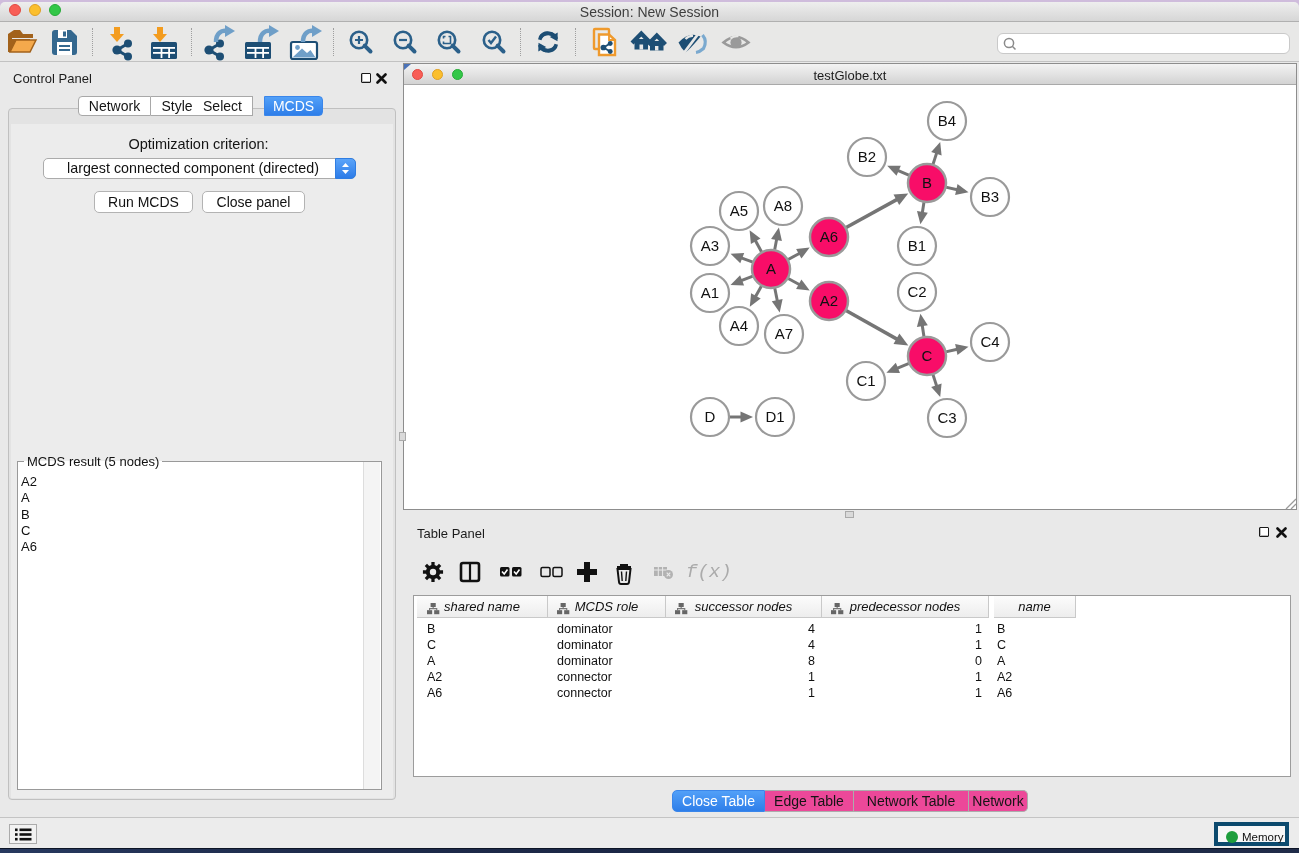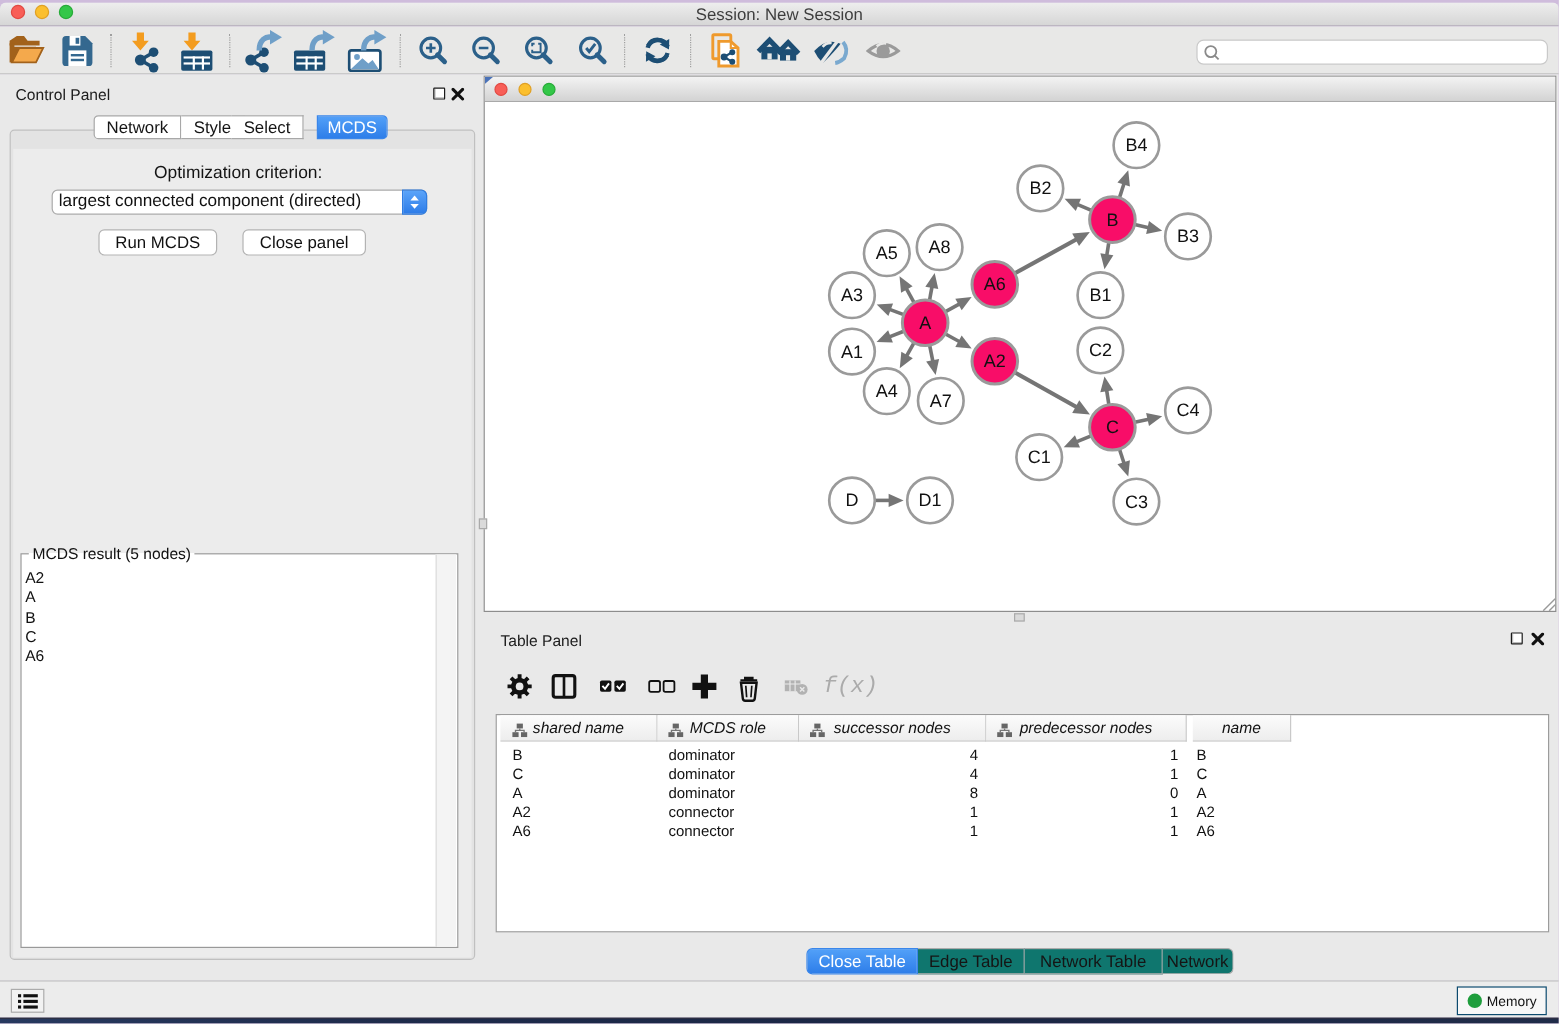--- a/index.html
+++ b/index.html
@@ -12,41 +12,41 @@
 #main{left:0;top:62px;width:1299px;height:755px;background:#e9e9e9;}
 #statusbar{left:0;top:817px;width:1299px;height:31px;background:#ececec;border-top:1px solid #c4c4c4;}
 #bottomstrip{left:0;top:848px;width:1299px;height:5px;background:linear-gradient(90deg,#27395f,#1e2b4b 25%,#1a2644 60%,#202c49);border-top:1px solid #0d1526;}
 
 #cp-title{left:13px;top:71px;font-size:13px;color:#1c1c1c;}
 .tab{position:absolute;top:96px;height:20px;border:1px solid #a8a8a8;background:#fff;font-size:14px;color:#151515;text-align:center;line-height:19px;}
 .tabsel{background:linear-gradient(#52a0f8,#2e7ee9);color:#fff;border-color:#3a86ea;}
 #cp-box{left:8px;top:108px;width:388px;height:692px;background:#e3e3e3;border:1px solid #c0c0c0;border-radius:4px;}
 #cp-inner{left:11px;top:124px;width:382px;height:674px;background:#ececec;}
 #optlabel{left:0;top:136px;width:397px;text-align:center;font-size:14.5px;color:#141414;}
-#dropdown{left:43px;top:158px;width:313px;height:21px;background:#fff;border:1px solid #ababab;border-radius:5px;font-size:14.3px;color:#111;line-height:19px;padding-left:5px;}
+#dropdown{left:43px;top:158px;width:313px;height:21px;background:#fff;border:1px solid #ababab;border-radius:5px;font-size:14.3px;color:#111;line-height:19px;padding-left:23px;}
 #ddbtn{left:335px;top:158px;width:21px;height:21px;background:linear-gradient(#5ba4f9,#2d7ce8);border-radius:0 5px 5px 0;border:1px solid #2f7de2;}
 .btn{position:absolute;top:191px;height:22px;background:#fff;border:1px solid #b3b3b3;border-radius:5px;font-size:14px;color:#111;text-align:center;line-height:20px;}
 #mcds-box{left:17px;top:461px;width:365px;height:329px;background:#fff;border:1px solid #999;}
 #mcds-label{left:24px;top:454px;font-size:13px;color:#111;padding:0 3px;background:linear-gradient(#ececec 0 7px,#ffffff 7px);}
 #mcds-list{left:21px;top:474px;font-size:13px;color:#111;line-height:16.3px;}
 #mcds-sb{left:363px;top:462px;width:17px;height:327px;background:#f4f4f4;border-left:1px solid #ddd;}
 
 #netframe{left:403px;top:63px;width:894px;height:447px;background:#fff;border:1px solid #8d8d8d;}
 #net-title{left:0;top:0;width:892px;height:21px;background:linear-gradient(#f3f3f3,#d3d3d3);border-bottom:1px solid #a9a9a9;}
 #net-title .tl{position:absolute;top:5px;width:11px;height:11px;border-radius:50%;}
 #net-name{position:absolute;left:0;top:4px;width:892px;text-align:center;font-size:13px;color:#1c1c1c;}
 
 #tp-title{left:417px;top:526px;font-size:13px;color:#1c1c1c;}
 #tp-table{left:413px;top:595px;width:878px;height:182px;background:#fff;border:1px solid #9c9c9c;}
 .th{position:absolute;top:0;height:22px;background:linear-gradient(#fcfcfc,#ededed);border-right:1px solid #c9c9c9;border-bottom:1px solid #c9c9c9;font-size:13px;color:#111;text-align:center;line-height:21px;font-style:italic;}
 .td{position:absolute;font-size:12.5px;color:#111;height:16px;line-height:16px;}
-.btab{position:absolute;top:790px;height:22px;border:1px solid #acacac;background:#0f766e;font-size:14px;color:#151515;text-align:center;line-height:20px;}
+.btab{position:absolute;top:790px;height:22px;border:1px solid #acacac;background:#ec4899;font-size:14px;color:#151515;text-align:center;line-height:20px;}
 
 .winbtn-sq{position:absolute;width:10px;height:10px;border:1.6px solid #1a1a1a;border-radius:1px;background:#fff;box-shadow:inset 1px -1px 0 #bbb;}
-.memory{left:1214px;top:822px;width:75px;height:24px;background:#f7f7f7;border:1px solid #0c4a6e;font-size:11.5px;color:#111;line-height:22px;}
+.memory{left:1214px;top:822px;width:75px;height:24px;background:#f7f7f7;border:4px solid #0c4a6e;font-size:11.5px;color:#111;line-height:22px;}
 </style></head><body>
 <div class="abs" id="titlebar">
   <div class="tl" style="left:9px;background:#f85e57;border:1px solid #e14942;"></div>
   <div class="tl" style="left:29px;background:#fbbf2e;border:1px solid #e0a024;"></div>
   <div class="tl" style="left:49px;background:#33c748;border:1px solid #27ab38;"></div>
 </div>
 <div class="abs" id="apptitle">Session: New Session</div>
 <div class="abs" id="toolbar"></div>
 <div class="abs" id="main"></div>
 <div class="abs" id="statusbar"></div>
@@ -166,32 +166,33 @@
 <div class="abs tab" style="left:78px;width:73px;border-radius:4px 0 0 4px;">Network</div>
 <div class="abs tab" style="left:151px;width:53px;border-left:none;">Style</div>
 <div class="abs tab" style="left:193px;width:60px;border-left:none;">Select</div>
 <div class="abs tab tabsel" style="left:264px;width:59px;border-radius:0 4px 4px 0;">MCDS</div>
 <div class="abs" id="optlabel">Optimization criterion:</div>
 <div class="abs" id="dropdown">largest connected component (directed)</div>
 <div class="abs" id="ddbtn"><svg width="19" height="19">
       <path d="M6 8 L9.5 4 L13 8 Z" fill="#fff"></path>
       <path d="M6 11 L9.5 15 L13 11 Z" fill="#fff"></path>
     </svg></div>
-<div class="abs btn" style="left:82px;width:99px;">Run MCDS</div>
+<div class="abs btn" style="left:94px;width:99px;">Run MCDS</div>
 <div class="abs btn" style="left:202px;width:103px;">Close panel</div>
 <div class="abs" id="mcds-box"></div>
 <div class="abs" id="mcds-sb"></div>
 <div class="abs" id="mcds-label">MCDS result (5 nodes)</div>
 <div class="abs" id="mcds-list">A2<br>A<br>B<br>C<br>A6</div>
 
 <div class="abs" id="netframe">
   <div class="abs" id="net-title">
     <div class="tl" style="left:8px;background:#f85e57;border:1px solid #e14942;"></div>
     <div class="tl" style="left:28px;background:#fbbf2e;border:1px solid #e0a024;"></div>
     <div class="tl" style="left:48px;background:#33c748;border:1px solid #27ab38;"></div>
+    <div id="net-name">testGlobe.txt</div>
   </div>
 </div>
 <svg class="abs" style="left:404px;top:64px" width="7" height="6">
     <path d="M0 0 L7 0 L0 6 Z" fill="#4a72b8"></path>
   </svg>
 <svg class="abs" style="left:1284px;top:497px" width="13" height="13">
     <g stroke="#9a9a9a" stroke-width="1.2">
       <line x1="12" y1="2" x2="2" y2="12"></line>
       <line x1="12" y1="7" x2="7" y2="12"></line>
     </g>

